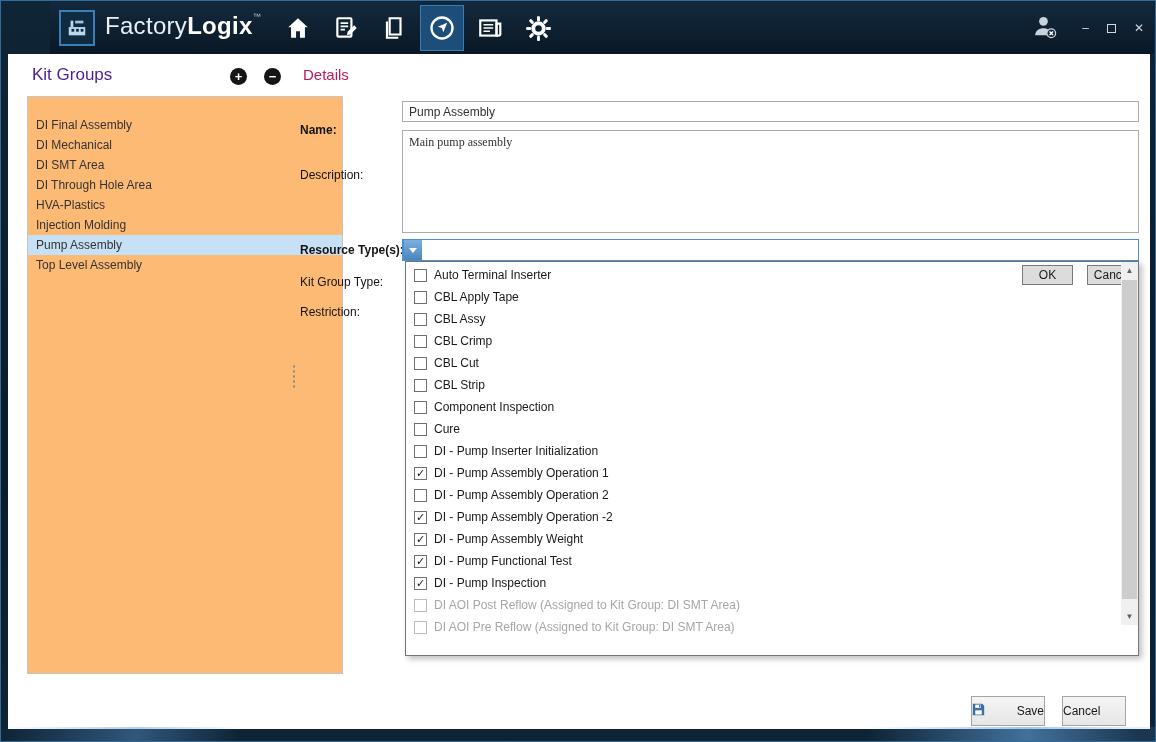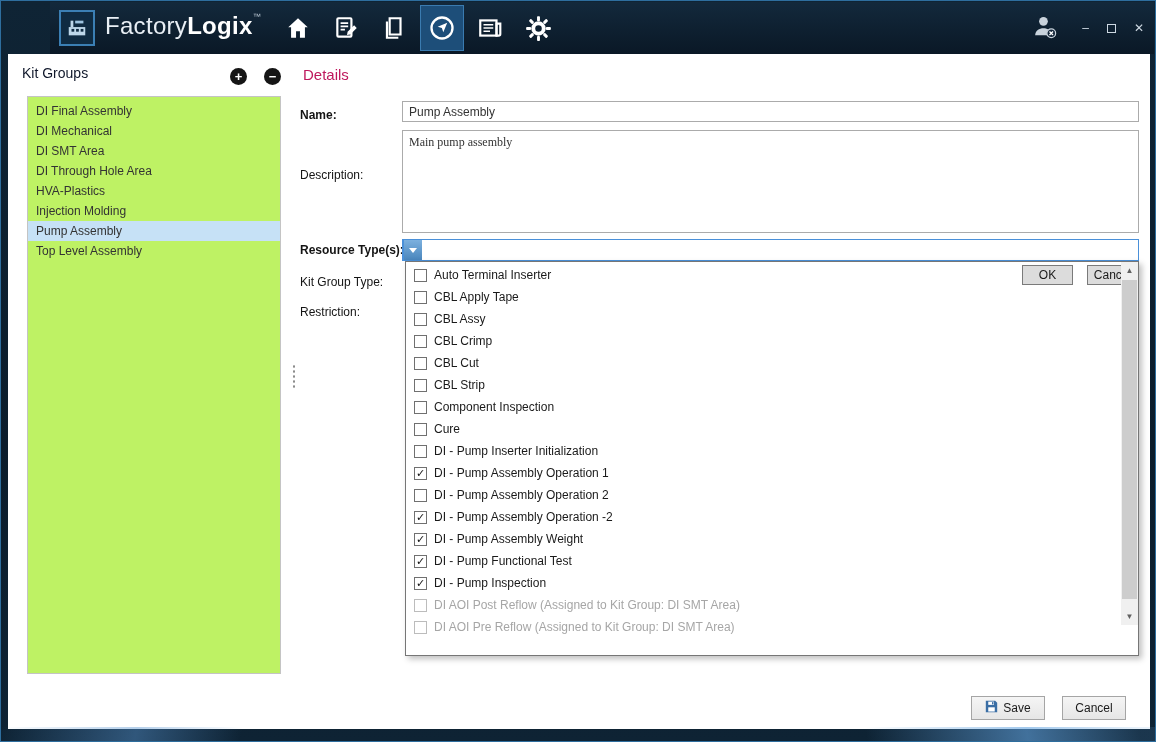--- a/index.html
+++ b/index.html
@@ -25,26 +25,26 @@
   .nav-btn.active { background:#1d4e79; border:1px solid #3a7bb0; }
 
   .tb-right { position:absolute; right:10px; top:0; height:52px; display:flex; align-items:center; gap:18px; }
   .win-glyph { color:#cdd8e2; font-size:12px; line-height:12px; }
   .max-box { width:9px; height:9px; border:1px solid #cdd8e2; display:inline-block; }
 
   
   .main { position:absolute; left:7px; top:53px; width:1142px; height:675px; background:#ffffff; }
 
   
-  .kit-title { position:absolute; left:14px; top:11px; font-size:14px; color:#0f172a; }
+  .kit-title { position:absolute; left:24px; top:11px; font-size:17px; color:#4c1d95; }
   .circle-btn { position:absolute; width:17px; height:17px; border-radius:50%; background:#151515;
                 color:#fff; display:flex; align-items:center; justify-content:center;
                 font-size:13px; font-weight:bold; line-height:1; }
-  .kit-list { position:absolute; left:19px; top:42px; width:254px; height:578px;
-              border:1px solid #c4c4c4; background:#bef264; padding-top:4px; overflow:hidden; }
+  .kit-list { position:absolute; left:19px; top:42px; width:316px; height:578px;
+              border:1px solid #c4c4c4; background:#fdba74; padding-top:18px; overflow:hidden; }
   .kg-item { height:20px; line-height:20px; padding-left:8px; font-size:12px; color:#333; white-space:nowrap; }
   .kg-item.selected { background:#c6e1f6; }
   .splitter { position:absolute; left:284px; top:310px; width:4px; height:26px;
               background-image:radial-gradient(circle,#8c8c8c 1px,transparent 1.3px);
               background-size:4px 5px; }
 
   
   .details-title { position:absolute; left:295px; top:12px; font-size:15px; color:#be185d; }
   .form-label { position:absolute; left:292px; font-size:12px; color:#141414; }
   .bold { font-weight:bold; }
@@ -83,23 +83,23 @@
   .sb-up { top:0; } .sb-down { bottom:0; }
   .sb-thumb { position:absolute; left:1px; width:15px; top:18px; bottom:26px; background:#cdcdcd; }
 
   .popup-buttons { height:30px; display:flex; align-items:center; justify-content:center;
                    gap:14px; padding-bottom:5px; }
   .popup-buttons button { min-width:51px; height:20px; font-size:12px; background:#dcdcdc;
                           border:1px solid #7a7a7a; color:#1a1a1a;
                           font-family:"Liberation Sans","DejaVu Sans",sans-serif; }
 
   
-  .footer-btn { position:absolute; top:642px; height:24px; font-size:12px; color:#1a1a1a;
+  .footer-btn { position:absolute; top:642px; height:30px; font-size:12px; color:#1a1a1a;
                 background:linear-gradient(180deg,#f5f5f5,#e6e6e6); border:1px solid #a5a5a5;
-                display:flex; align-items:center; justify-content:center; gap:5px; }
+                display:flex; align-items:center; justify-content:space-between; gap:5px; }
   .save-btn { right:105px; width:74px; }
   .cancel-btn { right:24px; width:64px; }
 
   
   .streak { position:absolute; bottom:0; height:14px; }
   .streak.left { left:0; width:300px;
       background:linear-gradient(100deg,rgba(90,150,210,0) 0%,rgba(90,150,210,.45) 45%,rgba(90,150,210,0) 80%); }
   .streak.right { right:0; width:320px;
       background:linear-gradient(80deg,rgba(100,165,225,0) 10%,rgba(100,165,225,.6) 60%,rgba(100,165,225,.15) 95%); }
 </style>
@@ -198,21 +198,21 @@
         <div class="kg-item">DI Through Hole Area</div>
         <div class="kg-item">HVA-Plastics</div>
         <div class="kg-item">Injection Molding</div>
         <div class="kg-item selected">Pump Assembly</div>
         <div class="kg-item">Top Level Assembly</div>
       </div>
     <div class="splitter"></div>
 
     <div class="details-title">Details</div>
 
-    <div class="form-label bold" style="top:54px;">Name:</div>
+    <div class="form-label bold" style="top:69px;">Name:</div>
     <input class="text-input" readonly="" value="Pump Assembly" style="">
 
     <div class="form-label" style="top:78px;margin-top:36px;">Description:</div>
     <textarea class="textarea" readonly="" style="">Main pump assembly</textarea>
 
     <div class="form-label bold" style="top:189px;">Resource Type(s):</div>
     <div class="combobox">
       <div class="combo-btn">
         <span class="combo-arrow"></span>
       </div>

